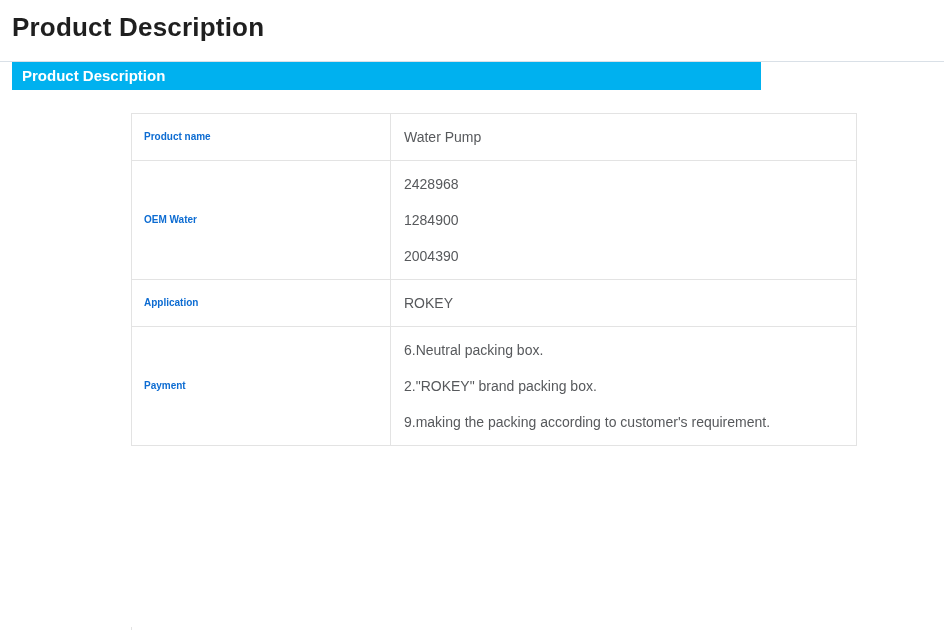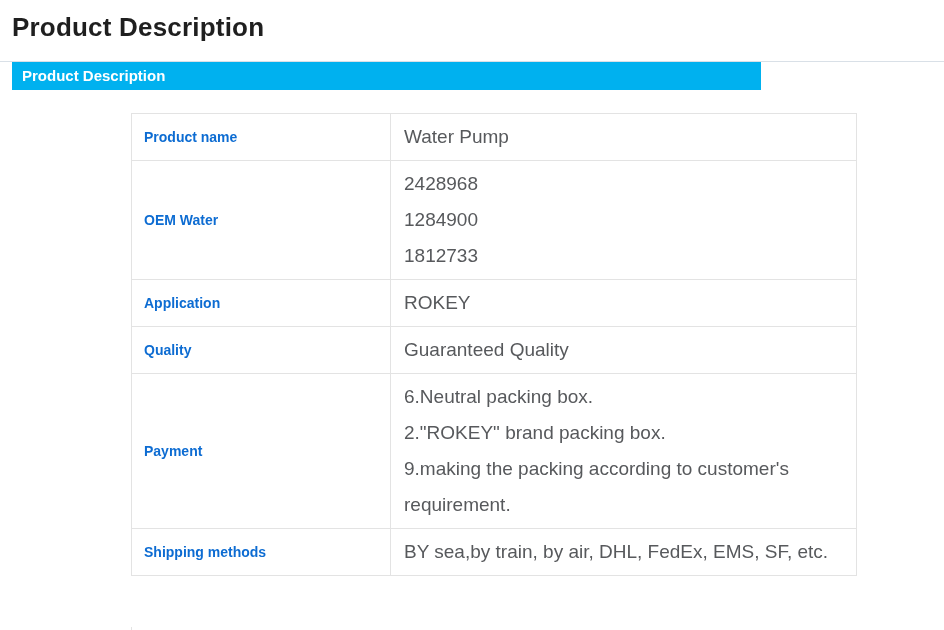--- a/index.html
+++ b/index.html
@@ -56,27 +56,27 @@
   }
   table.spec-table td {
     border: 1px solid var(--border-gray);
     vertical-align: middle;
     background: #ffffff;
   }
   td.label-cell {
     width: 259px;
     color: var(--label-blue);
     font-weight: 700;
-    font-size: 14px;
+    font-size: 10px;
     padding: 5px 10px 5px 12px;
     line-height: 18px;
   }
   td.value-cell {
     color: var(--value-gray);
-    font-size: 19px;
+    font-size: 14px;
     padding: 5px 14px 5px 13px;
   }
   .value-line {
     line-height: 36px;
   }
   .next-table-stub {
     position: absolute;
     left: 131px; top: 627px;
     width: 726px; height: 24px;
     border-left: 1px solid var(--border-gray);
@@ -99,51 +99,39 @@
     <td class="value-cell">
             <div class="value-line">Water Pump</div>
           </td>
   </tr>
 
   <tr>
     <td class="label-cell">OEM Water</td>
     <td class="value-cell">
             <div class="value-line">2428968</div>
             <div class="value-line">1284900</div>
-            <div class="value-line">1812733</div>
+            <div class="value-line">2004390</div>
           </td>
   </tr>
 
   <tr>
     <td class="label-cell">Application</td>
     <td class="value-cell">
             <div class="value-line">ROKEY</div>
           </td>
   </tr>
 
-  <tr>
-    <td class="label-cell">Quality</td>
-    <td class="value-cell">
-            <div class="value-line">Guaranteed Quality</div>
-          </td>
-  </tr>
 
   <tr>
     <td class="label-cell">Payment</td>
     <td class="value-cell">
             <div class="value-line">6.Neutral packing box.</div>
             <div class="value-line">2."ROKEY" brand packing box.</div>
             <div class="value-line">9.making the packing according to customer's requirement.</div>
           </td>
   </tr>
 
 
-  <tr>
-    <td class="label-cell">Shipping methods</td>
-    <td class="value-cell">
-            <div class="value-line">BY sea,by train, by air, DHL, FedEx, EMS, SF, etc.</div>
-          </td>
-  </tr>
 </tbody>
   </table>
 </div>
 
 <div class="next-table-stub"></div>
 
 </body></html>

